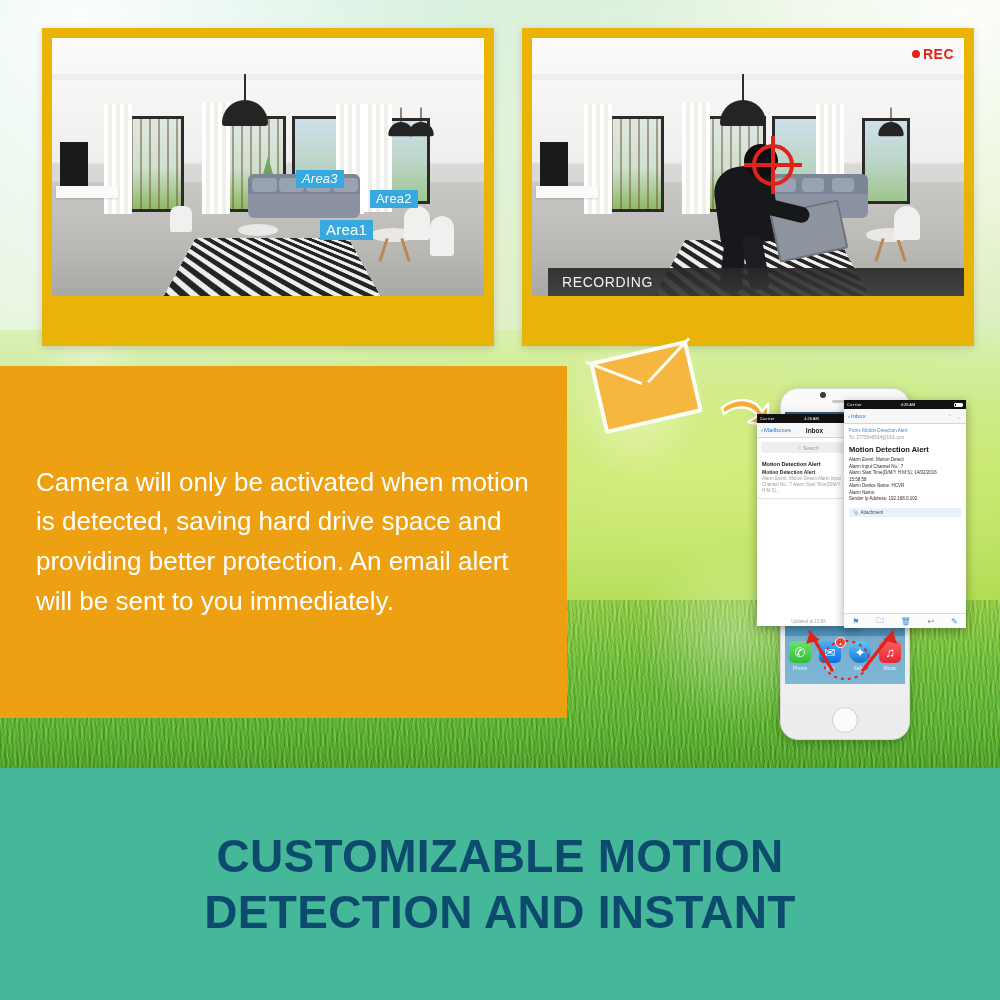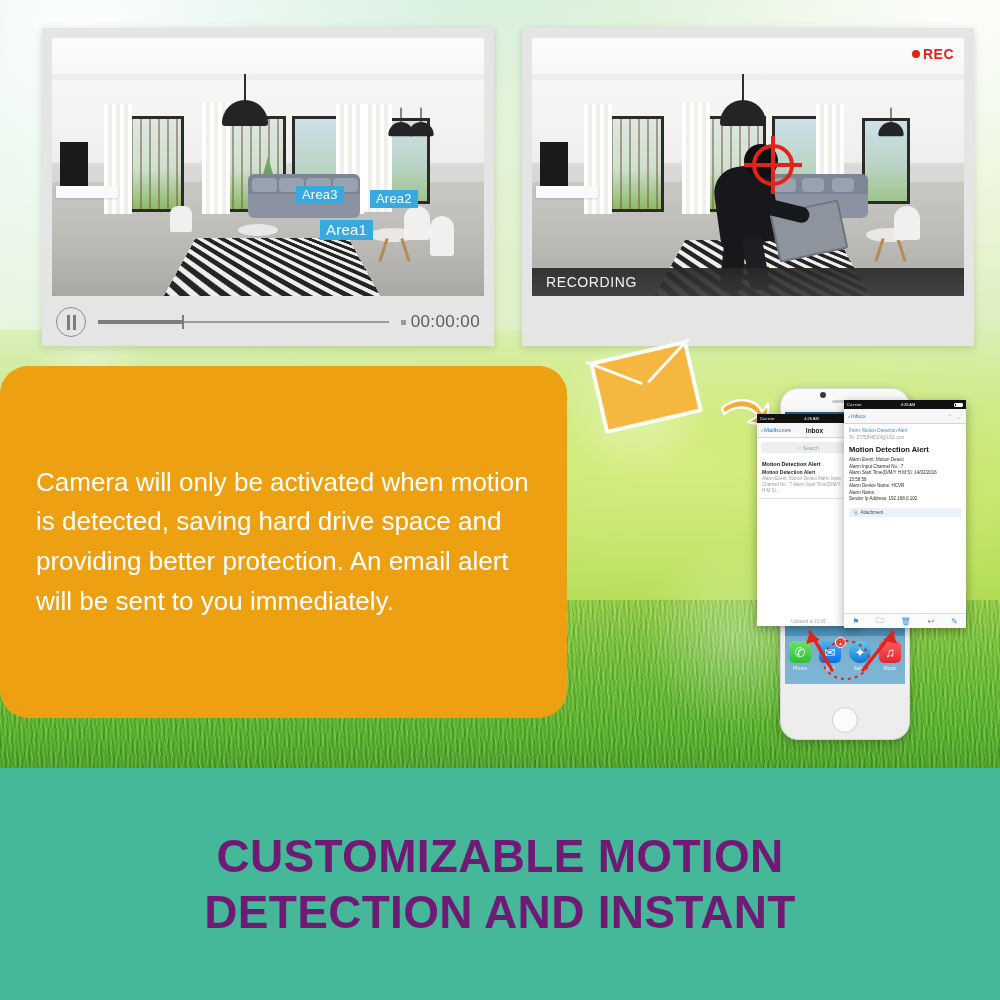--- a/index.html
+++ b/index.html
@@ -35,21 +35,21 @@
   .bg-grass:after{
     content:""; position:absolute; inset:0;
     background:
       repeating-linear-gradient(100deg, rgba(0,0,0,.10) 0 1px, rgba(255,255,255,0) 1px 5px),
       repeating-linear-gradient(78deg, rgba(255,255,255,.12) 0 1px, rgba(255,255,255,0) 1px 6px);
     opacity:.8;
   }
   .bokeh { position:absolute; border-radius:50%; pointer-events:none; }
 
   
-  .video-card { position:absolute; background:#e5e5e5; box-shadow:0 2px 8px rgba(0,0,0,.14); z-index:5; }
+  .video-card { position:absolute; background:#eab308; box-shadow:0 2px 8px rgba(0,0,0,.14); z-index:5; }
   #video-left  { left:42px;  top:28px; width:452px; height:318px; }
   #video-right { left:522px; top:28px; width:452px; height:318px; }
 
   .video-frame { position:absolute; left:10px; top:10px; width:432px; height:258px; overflow:hidden; background:#222; }
 
   
   .scene { position:absolute; inset:0; background:linear-gradient(180deg,#f4f4f2 0%,#efeeec 48%,#d9d9d7 49%,#c9c9c7 100%); }
   .ceiling { position:absolute; left:0; top:0; width:100%; height:46%;
     background:linear-gradient(180deg,#fbfbfa 0%,#f0efee 100%); }
   .ceil-beam{position:absolute;left:0;top:30%;width:100%;height:6px;background:rgba(0,0,0,.04);}
@@ -103,21 +103,21 @@
   .crosshair{position:absolute;width:58px;height:58px;}
   .crosshair .ring{position:absolute;inset:8px;border:4px solid #e2231a;border-radius:50%;}
   .crosshair .hl{position:absolute;left:0;top:50%;width:100%;height:4px;background:#e2231a;transform:translateY(-50%);}
   .crosshair .vl{position:absolute;top:0;left:50%;width:4px;height:100%;background:#e2231a;transform:translateX(-50%);}
 
   .rec-badge { position:absolute; right:10px; top:8px; display:flex; align-items:center; gap:3px; z-index:4; }
   .rec-dot { width:8px; height:8px; border-radius:50%; background:#e2231a; }
   .rec-text { color:#e2231a; font-size:14px; font-weight:700; letter-spacing:.5px; }
 
   .recording-bar {
-    position:absolute; left:0; bottom:0; width:100%; height:28px;
+    position:absolute; left:16px; bottom:0; width:100%; height:28px;
     background:linear-gradient(180deg, rgba(40,40,40,.92) 0%, rgba(58,58,58,.92) 100%);
     display:flex; align-items:center; padding-left:14px;
   }
   .recording-bar span { color:#f2f2f2; font-size:14px; letter-spacing:.6px; }
 
   
   .controls { position:absolute; left:0; bottom:0; width:100%; height:48px; display:flex; align-items:center; padding:0 14px; }
   .pbtn { width:30px; height:30px; border-radius:50%; border:1.6px solid #8c8c8c; position:relative; flex:0 0 auto; }
   .pbtn .bar1, .pbtn .bar2 { position:absolute; top:7px; width:3px; height:15px; background:#7d7d7d; }
   .pbtn .bar1 { left:10px; } .pbtn .bar2 { left:16px; }
@@ -127,21 +127,21 @@
   .track .line { position:absolute; left:0; top:6px; width:100%; height:1.5px; background:#9a9a9a; }
   .track .fill { position:absolute; left:0; top:4.5px; height:4.5px; background:#7c7c7c; }
   .track .knob { position:absolute; top:0; width:1.5px; height:14px; background:#7c7c7c; }
   .tcode { display:flex; align-items:center; gap:5px; flex:0 0 auto; }
   .tcode .sq { width:5px; height:5px; background:#9a9a9a; }
   .tcode .tt { font-size:17px; color:#5d5d5d; letter-spacing:.4px; }
 
   
   #copy-block {
     position:absolute; left:0; top:366px; width:567px; height:352px;
-    background:#eda012; z-index:6; display:flex; align-items:center;border-radius:28px;
+    background:#eda012; z-index:6; display:flex; align-items:center;
   }
   #copy-block p {
     color:#ffffff; font-size:26px; line-height:1.52; padding:0 36px;
     font-family:"Liberation Sans", sans-serif; font-weight:300;
   }
 
   
   #envelope { position:absolute; left:596px; top:350px; width:100px; height:74px; z-index:7;
     transform:rotate(-13deg); }
   #envelope .body { position:absolute; inset:0; background:#f6b740; border:4px solid #fcfcf6; border-radius:3px; }
@@ -207,21 +207,21 @@
     display:flex; align-items:center; gap:2px; }
   .det-toolbar { position:absolute; left:0; bottom:0; width:100%; height:15px; background:#fbfbfb;
     border-top:.5px solid #dcdcdc; display:flex; align-items:center; justify-content:space-around; }
   .det-toolbar span { color:#3f8fe0; font-size:8px; }
 
   .red-arrow { position:absolute; z-index:11; }
 
   
   #banner { position:absolute; left:0; bottom:0; width:1000px; height:232px; background:#45b89a; z-index:12;
     display:flex; align-items:center; justify-content:center; }
-  #banner h1 { color:#701a75; font-size:46px; line-height:1.22; text-align:center;
+  #banner h1 { color:#0c4a6e; font-size:46px; line-height:1.22; text-align:center;
     font-weight:700; letter-spacing:.3px; font-family:"Liberation Sans", sans-serif; }
 </style>
 </head>
 <body>
 
 <div id="bg">
   <div class="bg-top"></div>
   <div class="bg-mid"></div>
   <div class="bg-grass"></div>
   <div class="bokeh" style="left:560px;top:330px;width:150px;height:150px;background:radial-gradient(circle,rgba(255,255,255,.35) 0%,rgba(255,255,255,0) 70%);"></div>
@@ -268,38 +268,23 @@
           <div class="cush" style="left:76%;"></div>
       </div>
       <div class="table" style="left:186px;top:186px;width:40px;height:12px;"></div>
       <div class="table" style="left:318px;top:190px;width:46px;height:14px;"></div>
       <div class="tleg" style="left:330px;top:200px;height:24px;transform:rotate(18deg);"></div>
       <div class="tleg" style="left:352px;top:200px;height:24px;transform:rotate(-18deg);"></div>
       <div class="chair" style="left:118px;top:168px;width:22px;height:26px;"></div>
       <div class="chair" style="left:352px;top:168px;width:26px;height:34px;border-radius:14px 14px 3px 3px;"></div>
       <div class="chair" style="left:378px;top:178px;width:24px;height:40px;border-radius:12px 12px 3px 3px;"></div>
     </div>
-    <div class="area-badge" style="left:244px;top:148px;">Area3</div>
+    <div class="area-badge" style="left:244px;top:132px;font-style:italic;">Area3</div>
     <div class="area-badge" style="left:318px;top:152px;">Area2</div>
     <div class="area-badge" style="left:268px;top:182px;font-size:15px;">Area1</div>
-  </div>
-  <div class="controls">
-    <div class="pbtn">
-        <div class="bar1"></div>
-        <div class="bar2"></div>
-      </div>
-    <div class="track">
-      <div class="line"></div>
-        <div class="fill" style="width:29%"></div>
-        <div class="knob" style="left:29%"></div>
-    </div>
-    <div class="tcode">
-      <div class="sq"></div>
-      <div class="tt">00:00:00</div>
-    </div>
   </div>
 </div>
 
 <div class="video-card" id="video-right">
   <div class="video-frame">
     <div class="scene">
       <div class="ceiling">
           <div class="ceil-beam"></div>
         </div>
       <div class="floor"></div>

